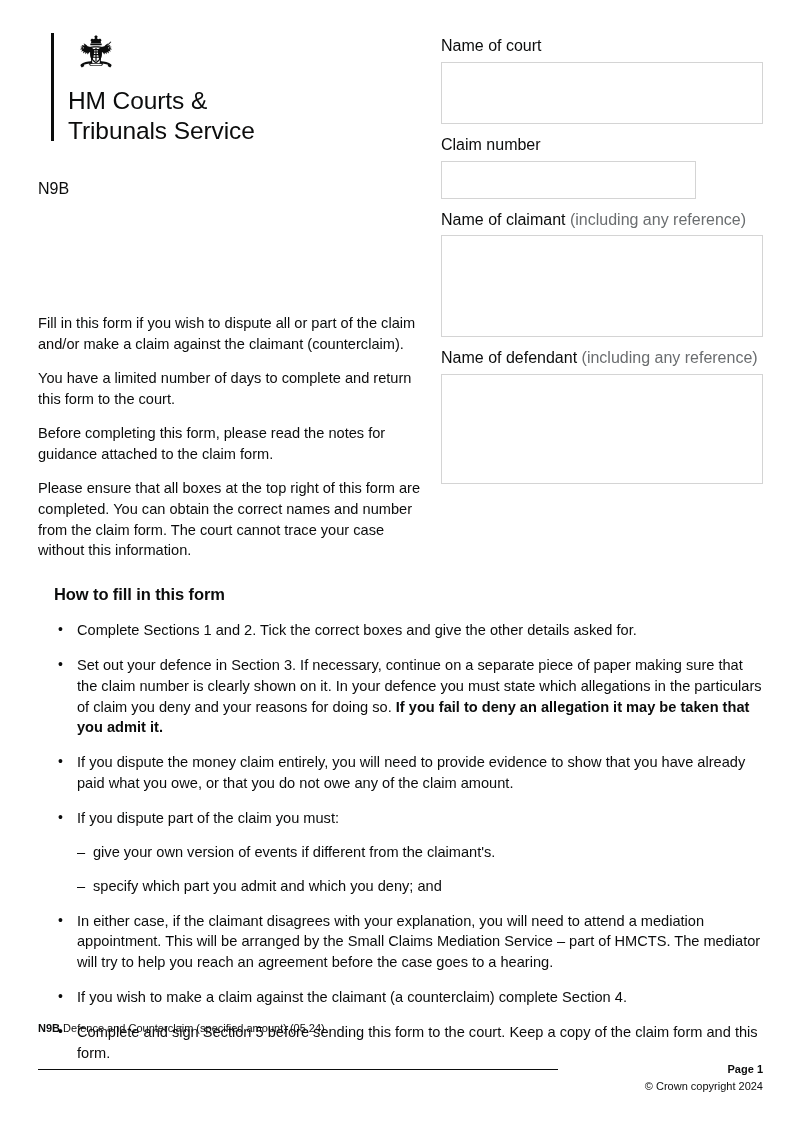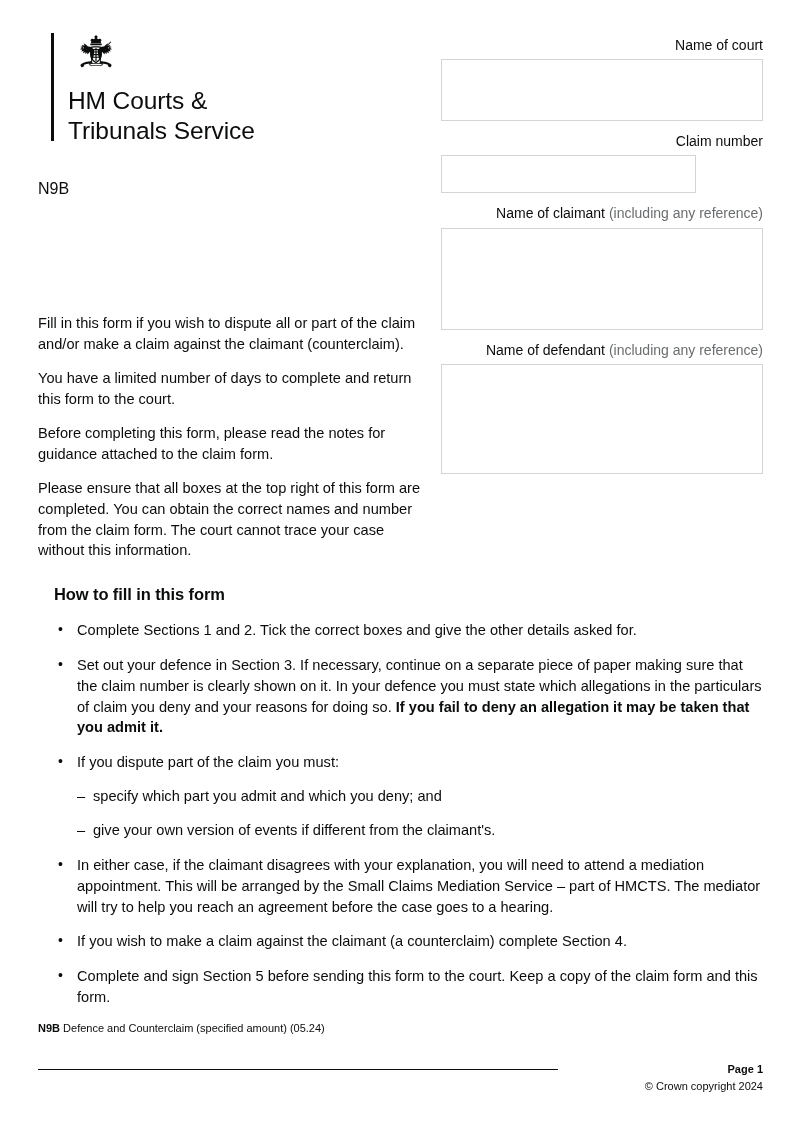--- a/index.html
+++ b/index.html
@@ -91,25 +91,24 @@
   .intro p:last-child { margin-bottom: 12px; }
 
   
   .fields {
     position: absolute;
     left: 441px;
     top: 36px;
     width: 322px;
   }
   .field-label {
-    font-size: 14px;
+    font-size: 16px;
     line-height: 1.3;
     color: #0b0c0c;
     margin-bottom: 5px;
-    text-align: right;
   }
   .field-label .muted {
     color: #6a6d6f;
     font-weight: normal;
   }
   .field-box {
     border: 1px solid #d4d4d4;
     background: #ffffff;
     box-sizing: border-box;
     margin-bottom: 11px;
@@ -276,26 +275,29 @@
     <ul class="bullets">
 
       <li>
         <span>Complete Sections 1 and 2. Tick the correct boxes and give the other details asked for.</span>
       </li>
 
       <li>
         <span>Set out your defence in Section 3. If necessary, continue on a separate piece of paper making sure that the claim number is clearly shown on it. In your defence you must state which allegations in the particulars of claim you deny and your reasons for doing so. </span><b>If you fail to deny an allegation it may be taken that you admit it.</b>
       </li>
 
+      <li>
+        <span>If you dispute the money claim entirely, you will need to provide evidence to show that you have already paid what you owe, or that you do not owe any of the claim amount.</span>
+      </li>
 
       <li>
         <span>If you dispute part of the claim you must:</span>
         <ul class="subitems">
+          <li>give your own version of events if different from the claimant's.</li>
           <li>specify which part you admit and which you deny; and</li>
-          <li>give your own version of events if different from the claimant's.</li>
         </ul>
       </li>
 
       <li>
         <span>In either case, if the claimant disagrees with your explanation, you will need to attend a mediation appointment. This will be arranged by the Small Claims Mediation Service – part of HMCTS. The mediator will try to help you reach an agreement before the case goes to a hearing.</span>
       </li>
 
       <li>
         <span>If you wish to make a claim against the claimant (a counterclaim) complete Section 4.</span>
       </li>

